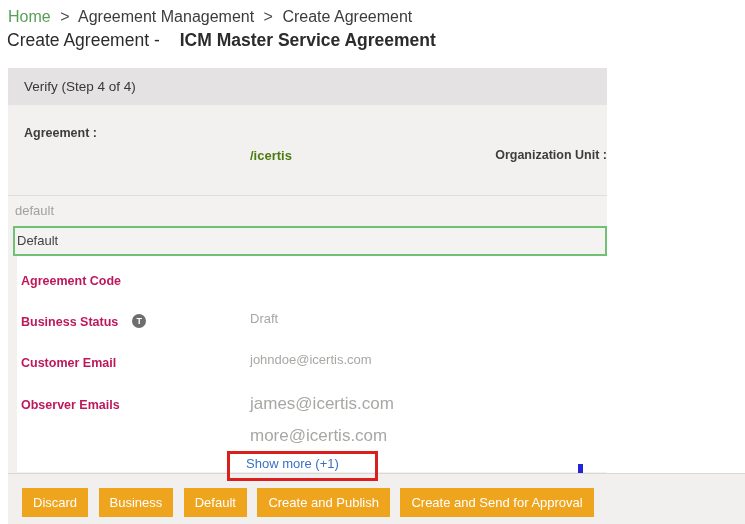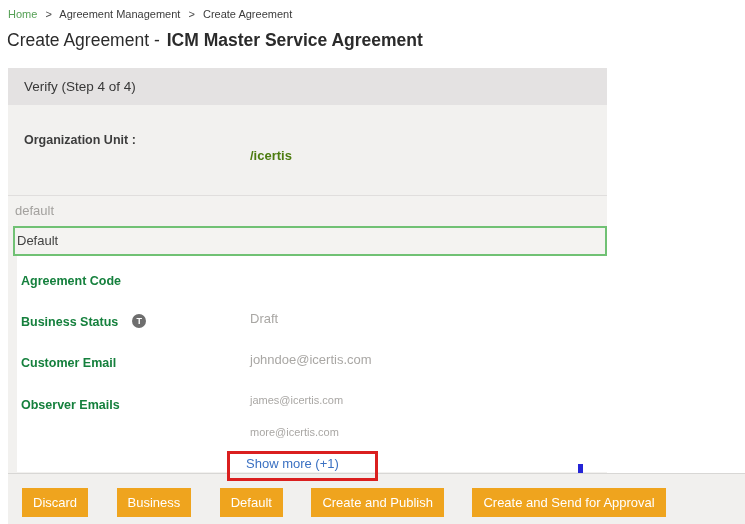--- a/index.html
+++ b/index.html
@@ -8,85 +8,85 @@
     position:relative;
     font-family:"Liberation Sans", sans-serif;
     background:#ffffff;
     overflow:hidden;
     color:#3d3d3d;
   }
 
   
   .breadcrumb {
     position:absolute; left:8px; top:8px;
-    font-size:11px; color:#3c3c3c; white-space:nowrap;
+    font-size:16px; color:#3c3c3c; white-space:nowrap;
   }
   .breadcrumb .crumb-home { color:#55a055; }
   .breadcrumb .sep { margin:0 5px; color:#4a4a4a; }
 
   
   .page-title {
     position:absolute; left:7px; top:30px;
     font-size:17.5px; color:#2b2b2b; white-space:nowrap;
   }
-  .page-title .title-name { font-weight:700; margin-left:7px; }
+  .page-title .title-name { font-weight:700; margin-left:20px; }
 
   
   .panel {
     position:absolute; left:8px; top:68px; width:599px; height:405px;
     background:#f2f1ef;
   }
   .step-header {
     height:37px; line-height:37px; background:#e4e2e2;
     padding-left:16px; font-size:13.5px; color:#383838;
   }
   .summary-section {
     height:91px; padding:21px 0 0 16px; position:relative;
     border-bottom:1px solid #e0dedd;
   }
   .summary-label { font-size:12.5px; font-weight:700; color:#3d3d3d; line-height:15px; }
-  .summary-row2 { margin-top:7px; }
+  .summary-row2 { margin-top:7px;text-align:right; }
   .summary-value {
     position:absolute; left:242px; top:43px;
     font-size:13px; color:#4d7c0f; font-weight:700;
   }
 
   .contract-type-row {
     height:30px; line-height:30px; background:#f3f2f0;
     padding-left:7px; font-size:13px; color:#a3a19e;
   }
   .template-box {
     height:30px; line-height:26px; margin-left:5px;
     background:#f4f3f1; border:2px solid #70c174;
     padding-left:2px; font-size:13px; color:#424242;
   }
 
   
   .fields-area {
     position:relative; margin-left:9px; height:216px; background:#ffffff;
   }
   .field-row { position:absolute; left:4px; right:0; }
-  .field-label { font-size:12.5px; font-weight:700; color:#15803d; display:inline-block; }
+  .field-label { font-size:12.5px; font-weight:700; color:#be185d; display:inline-block; }
   .field-value {
     position:absolute; left:229px; top:-1px;
     font-size:13px; color:#a9a7a4;
   }
   .row-1 { top:15px; }
   .row-2 { top:56px; }
   .row-3 { top:97px; }
   .row-4 { top:139px;text-decoration:underline; }
 
   .t-badge {
     display:inline-block; width:14px; height:14px; border-radius:50%;
     background:#6e6e6e; color:#ffffff; font-size:9px; font-weight:700;
     text-align:center; line-height:14px; vertical-align:middle;
     margin-left:14px; position:relative; top:-1px;
   }
 
-  .email-line { height:32px; font-size:11px; color:#a9a7a4; }
+  .email-line { height:32px; font-size:17px; color:#a9a7a4; }
 
   .show-more-link {
     position:absolute; left:229px; top:200px;
     font-size:13px; color:#3a70c2; 
     cursor:pointer; white-space:nowrap;
   }
 
   
   .annotation-rect {
     position:absolute; left:227px; top:451px; width:151px; height:30px;
@@ -100,21 +100,21 @@
   }
 
   
   .footer {
     position:absolute; left:8px; right:0; top:473px; height:51px;
     background:#f1f0ee; border-top:1px solid #d8d7d5;
     padding:14px 0 0 14px; white-space:nowrap;
   }
   .btn {
     display:inline-block; height:29px; line-height:29px;
-    padding:0 11px; margin-right:24px;
+    padding:0 11px; margin-right:6px;
     background:#efa41e; color:#ffffff; font-size:13px;
     font-family:"Liberation Sans", sans-serif;
     border:none; cursor:pointer; vertical-align:top;
   }
 </style>
 </head>
 <body>
 
 <div class="breadcrumb">
   <span class="crumb-home">Home</span>
@@ -128,20 +128,21 @@
   <span>Create Agreement -</span><span class="title-name">ICM Master Service Agreement</span>
 </div>
 
 <div class="panel">
 
   <div class="step-header">
     <span>Verify (Step 4 of 4)</span>
   </div>
 
   <div class="summary-section">
+    <div class="summary-label">Agreement :</div>
     <div class="summary-label summary-row2">Organization Unit :</div>
     <div class="summary-value">/icertis</div>
   </div>
 
   <div class="contract-type-row">default</div>
 
   <div class="template-box">Default</div>
 
   <div class="fields-area">
 

